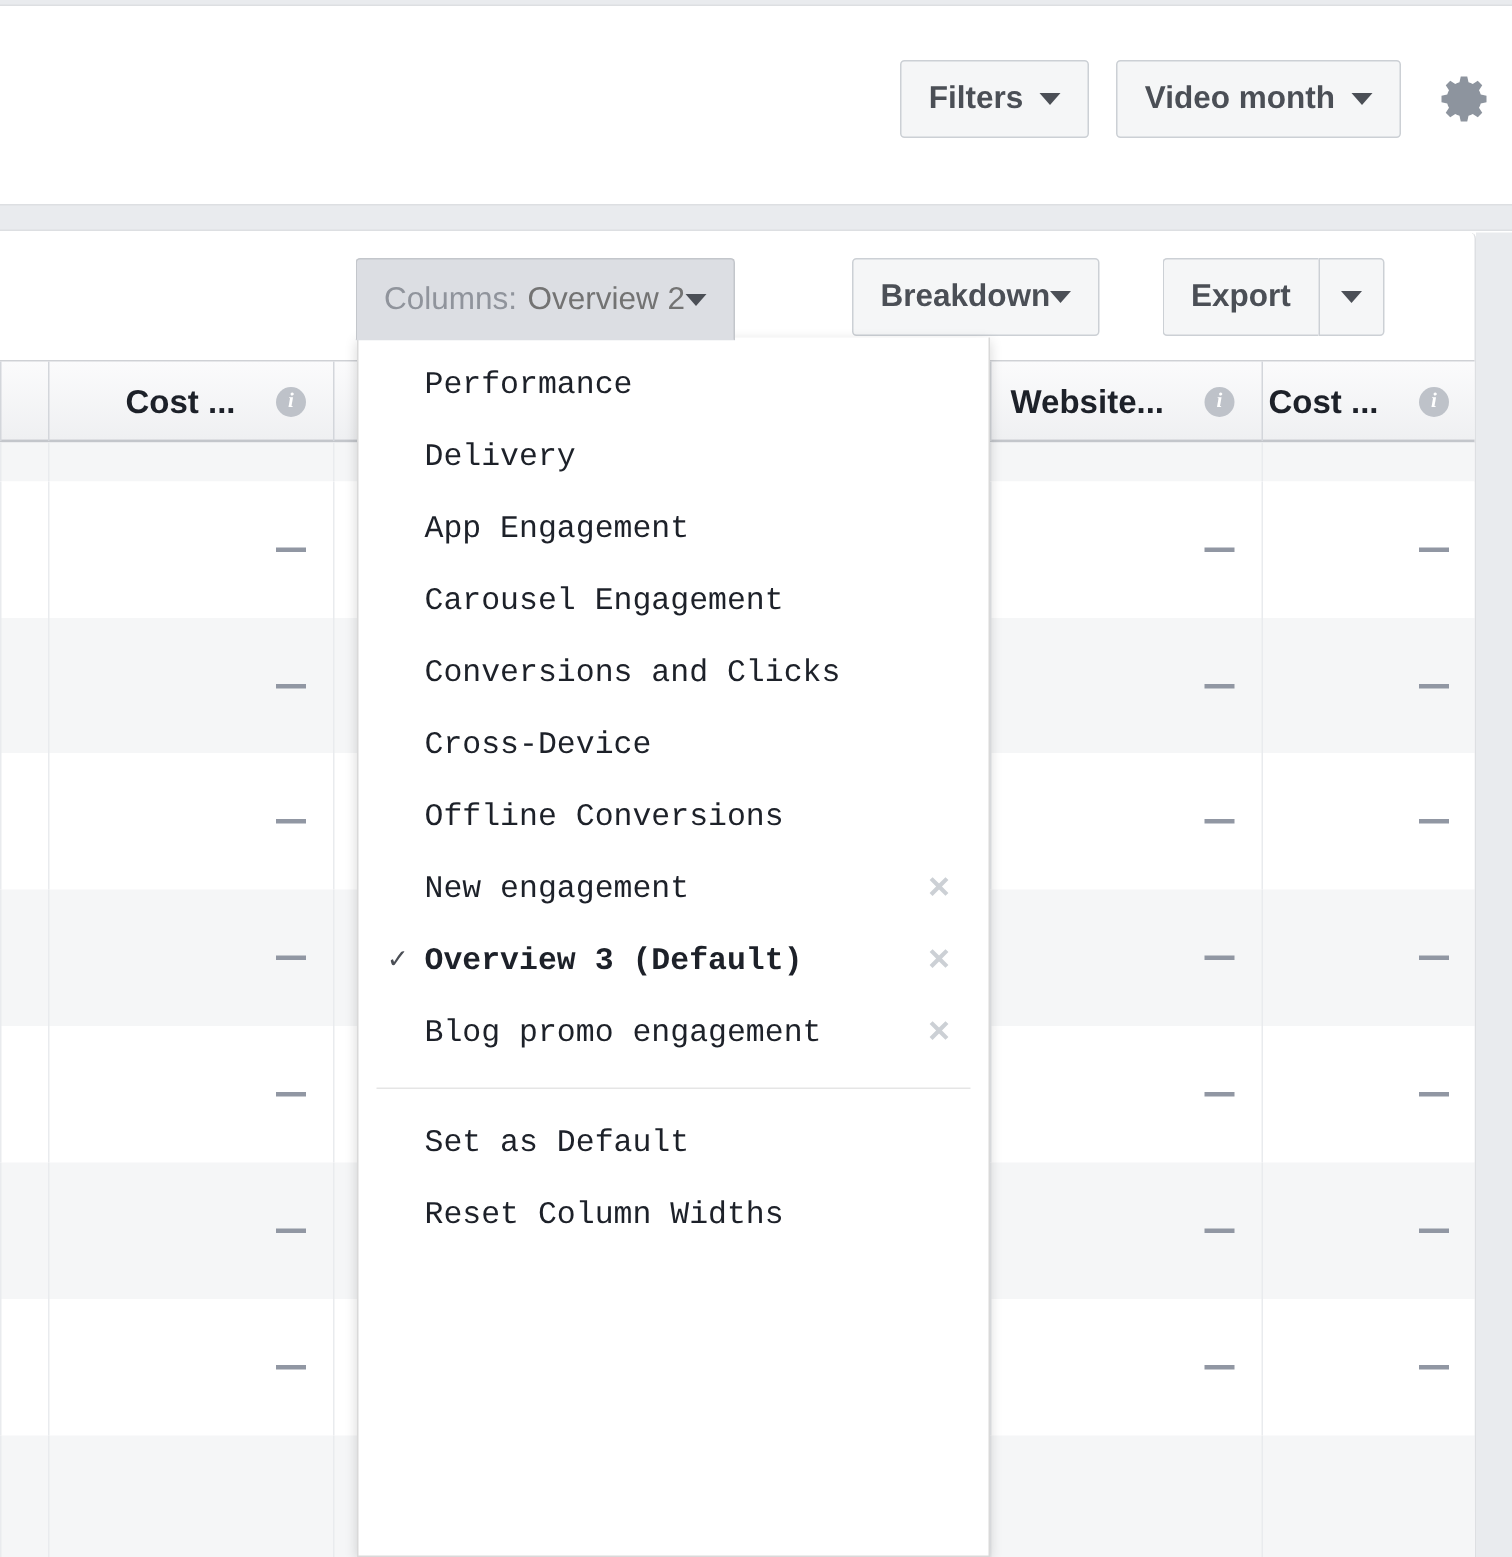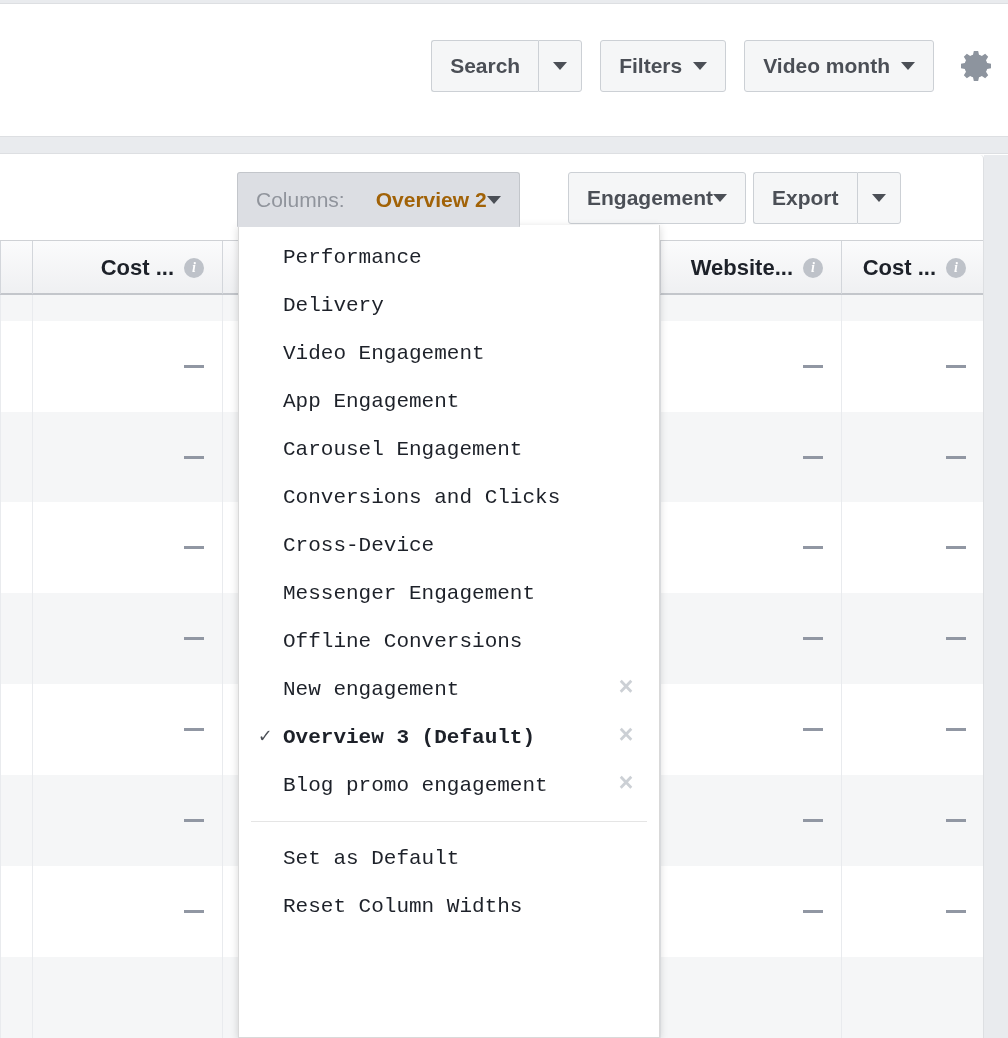--- a/index.html
+++ b/index.html
@@ -92,23 +92,23 @@
     padding: 0 18px; white-space: nowrap;
   }
   #columns-button {
     left: 237px; top: 0; background: #dcdee3; border-color: #c3c6cb;
     border-bottom-color: #dcdee3;
     border-bottom-left-radius: 0; border-bottom-right-radius: 0;
     height: 55px;
     z-index: 30;
   }
   #columns-button .label-prefix { color: #90949c; font-weight: normal; margin-right: 7px; }
-  #columns-button .label-value { color: #a16207; font-weight: bold; margin-left: 24px; }
+  #columns-button .label-value { color: #737373; font-weight: normal; }
   #breakdown-button { left: 568px; top: 0; }
-  #export-split { position: absolute; left: 753px; top: 0; }
+  #export-split { position: absolute; left: 775px; top: 0; }
 
   
   .dropdown {
     position: absolute; left: 238px; top: 225px;
     width: 422px; height: 813px;
     background: #ffffff;
     border: 1px solid #d9d9d9;
     border-top: none;
     box-sizing: border-box;
     box-shadow: 0 2px 8px rgba(0,0,0,.16);
@@ -155,20 +155,21 @@
     box-sizing: border-box;
   }
   .th {
     position: absolute; top: 0; height: 53px;
     display: flex; align-items: center; justify-content: flex-end;
     font-size: 22px; font-weight: bold; color: #1d2129;
     border-left: 1px solid #d3d6db;
     box-sizing: border-box;
     padding-right: 18px;
     white-space: nowrap;
+    gap: 17px;
   }
   .info-icon {
     display: inline-block; width: 20px; height: 20px; border-radius: 50%;
     background: #bec2c9; color: #ffffff;
     font-size: 14px; font-style: italic; font-weight: bold;
     line-height: 20px; text-align: center;
     margin-left: 10px; flex: 0 0 auto;
     font-family: "Liberation Serif", serif;
   }
   .tbody { position: absolute; left: 0; top: 55px; width: 984px; height: 743px; }
@@ -197,28 +198,20 @@
 </head>
 <body>
 
 <div class="page">
 
   <div class="top-strip"></div>
 
   <div class="header-bar">
     <div class="header-controls">
 
-      <div class="btn-split">
-        <div class="btn btn-main">
-          <span>Search</span>
-        </div>
-        <div class="btn btn-caret">
-          <span class="caret"></span>
-        </div>
-      </div>
 
       <div class="btn">
         <span>Filters</span>
         <span class="caret"></span>
       </div>
 
       <div class="btn">
         <span>Video month</span>
         <span class="caret"></span>
       </div>
@@ -239,21 +232,21 @@
 
     <div class="panel-toolbar">
 
       <div class="tb-btn" id="columns-button">
         <span class="label-prefix">Columns:</span>
         <span class="label-value">Overview 2</span>
         <span class="caret"></span>
       </div>
 
       <div class="tb-btn" id="breakdown-button">
-        <span>Engagement</span>
+        <span>Breakdown</span>
         <span class="caret"></span>
       </div>
 
       <div class="btn-split" id="export-split">
         <div class="btn btn-main">
           <span>Export</span>
         </div>
         <div class="btn btn-caret">
           <span class="caret"></span>
         </div>
@@ -392,36 +385,30 @@
   <div class="right-gutter"></div>
 
   <div class="dropdown" id="columns-menu">
       <div class="menu-item">
         <span class="mi-label">Performance</span>
       </div>
       <div class="menu-item">
         <span class="mi-label">Delivery</span>
       </div>
       <div class="menu-item">
-        <span class="mi-label">Video Engagement</span>
-      </div>
-      <div class="menu-item">
         <span class="mi-label">App Engagement</span>
       </div>
       <div class="menu-item">
         <span class="mi-label">Carousel Engagement</span>
       </div>
       <div class="menu-item">
         <span class="mi-label">Conversions and Clicks</span>
       </div>
       <div class="menu-item">
         <span class="mi-label">Cross-Device</span>
-      </div>
-      <div class="menu-item">
-        <span class="mi-label">Messenger Engagement</span>
       </div>
       <div class="menu-item">
         <span class="mi-label">Offline Conversions</span>
       </div>
       <div class="menu-item">
         <span class="mi-label">New engagement</span>
         <span class="x-icon">×</span>
       </div>
       <div class="menu-item selected">
         <span class="check-icon">✓</span>

